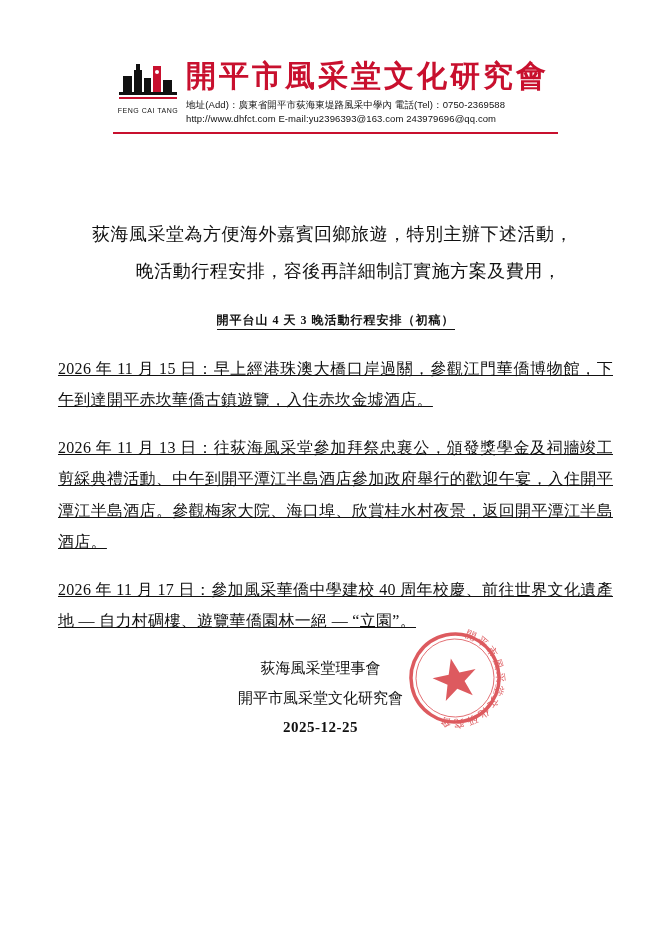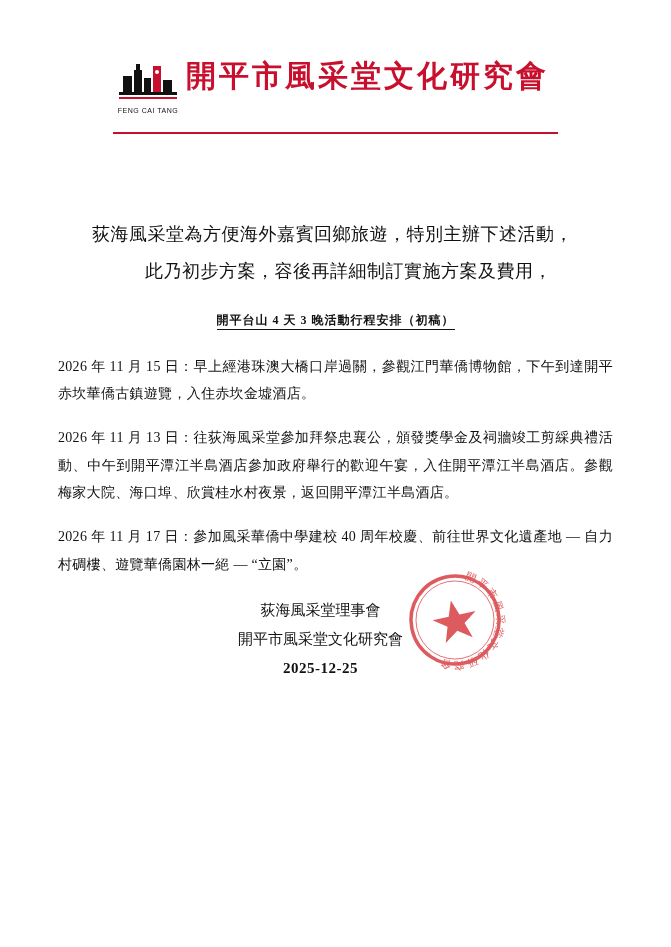--- a/index.html
+++ b/index.html
@@ -107,27 +107,28 @@
   .doc-title span {
     border-bottom: 1.6px solid #111;
     padding-bottom: 2px;
   }
 
   
   .body {
     margin-top: 24px;
   }
   .para {
-    font-size: 14px;
+    font-size: 16px;
     line-height: 1.95;
     color: #111;
     margin-bottom: 17px;
     text-align: justify;
     text-justify: inter-ideograph;
     letter-spacing: 0.3px;
+    text-decoration: underline;
   }
 
   
   .sig {
     margin-top: 18px;
     text-align: center;
     font-size: 15px;
     line-height: 1.95;
     color: #111;
     position: relative;
@@ -167,27 +168,31 @@
           <rect x="19" y="2" width="4" height="7" fill="#111"></rect>
           <circle cx="40" cy="10" r="2" fill="#fff"></circle>
           <rect x="2" y="35" width="58" height="2" fill="#c8102e"></rect>
         </svg>
       </div>
       <div class="logo-caption">FENG CAI TANG</div>
     </div>
 
     <div class="org-title">開平市風采堂文化研究會</div>
 
+    <div class="contact-block">
+      <div class="line1">地址(Add)：廣東省開平市荻海東堤路風采中學內 電話(Tel)：0750-2369588</div>
+      <div class="line2">http://www.dhfct.com   E-mail:yu2396393@163.com  243979696@qq.com</div>
+    </div>
 
     <div class="hr-red"></div>
   </div>
 
   <div class="intro">
     <div class="l1">荻海風采堂為方便海外嘉賓回鄉旅遊，特別主辦下述活動，</div>
-    <div class="l2">此乃初步方案，容後再詳細制訂實施方案及費用，</div>
+    <div class="l2">晚活動行程安排，容後再詳細制訂實施方案及費用，</div>
   </div>
 
   <div class="doc-title">
     <span>開平台山 4 天 3 晚活動行程安排（初稿）</span>
   </div>
 
   <div class="body">
     <p class="para">2026 年 11 月 15 日：早上經港珠澳大橋口岸過關，參觀江門華僑博物館，下午到達開平赤坎華僑古鎮遊覽，入住赤坎金墟酒店。</p>
     <p class="para">2026 年 11 月 13 日：往荻海風采堂參加拜祭忠襄公，頒發獎學金及祠牆竣工剪綵典禮活動、中午到開平潭江半島酒店參加政府舉行的歡迎午宴，入住開平潭江半島酒店。參觀梅家大院、海口埠、欣賞桂水村夜景，返回開平潭江半島酒店。</p>
     <p class="para">2026 年 11 月 17 日：參加風采華僑中學建校 40 周年校慶、前往世界文化遺產地 — 自力村碉樓、遊覽華僑園林一絕 — “立園”。</p>

